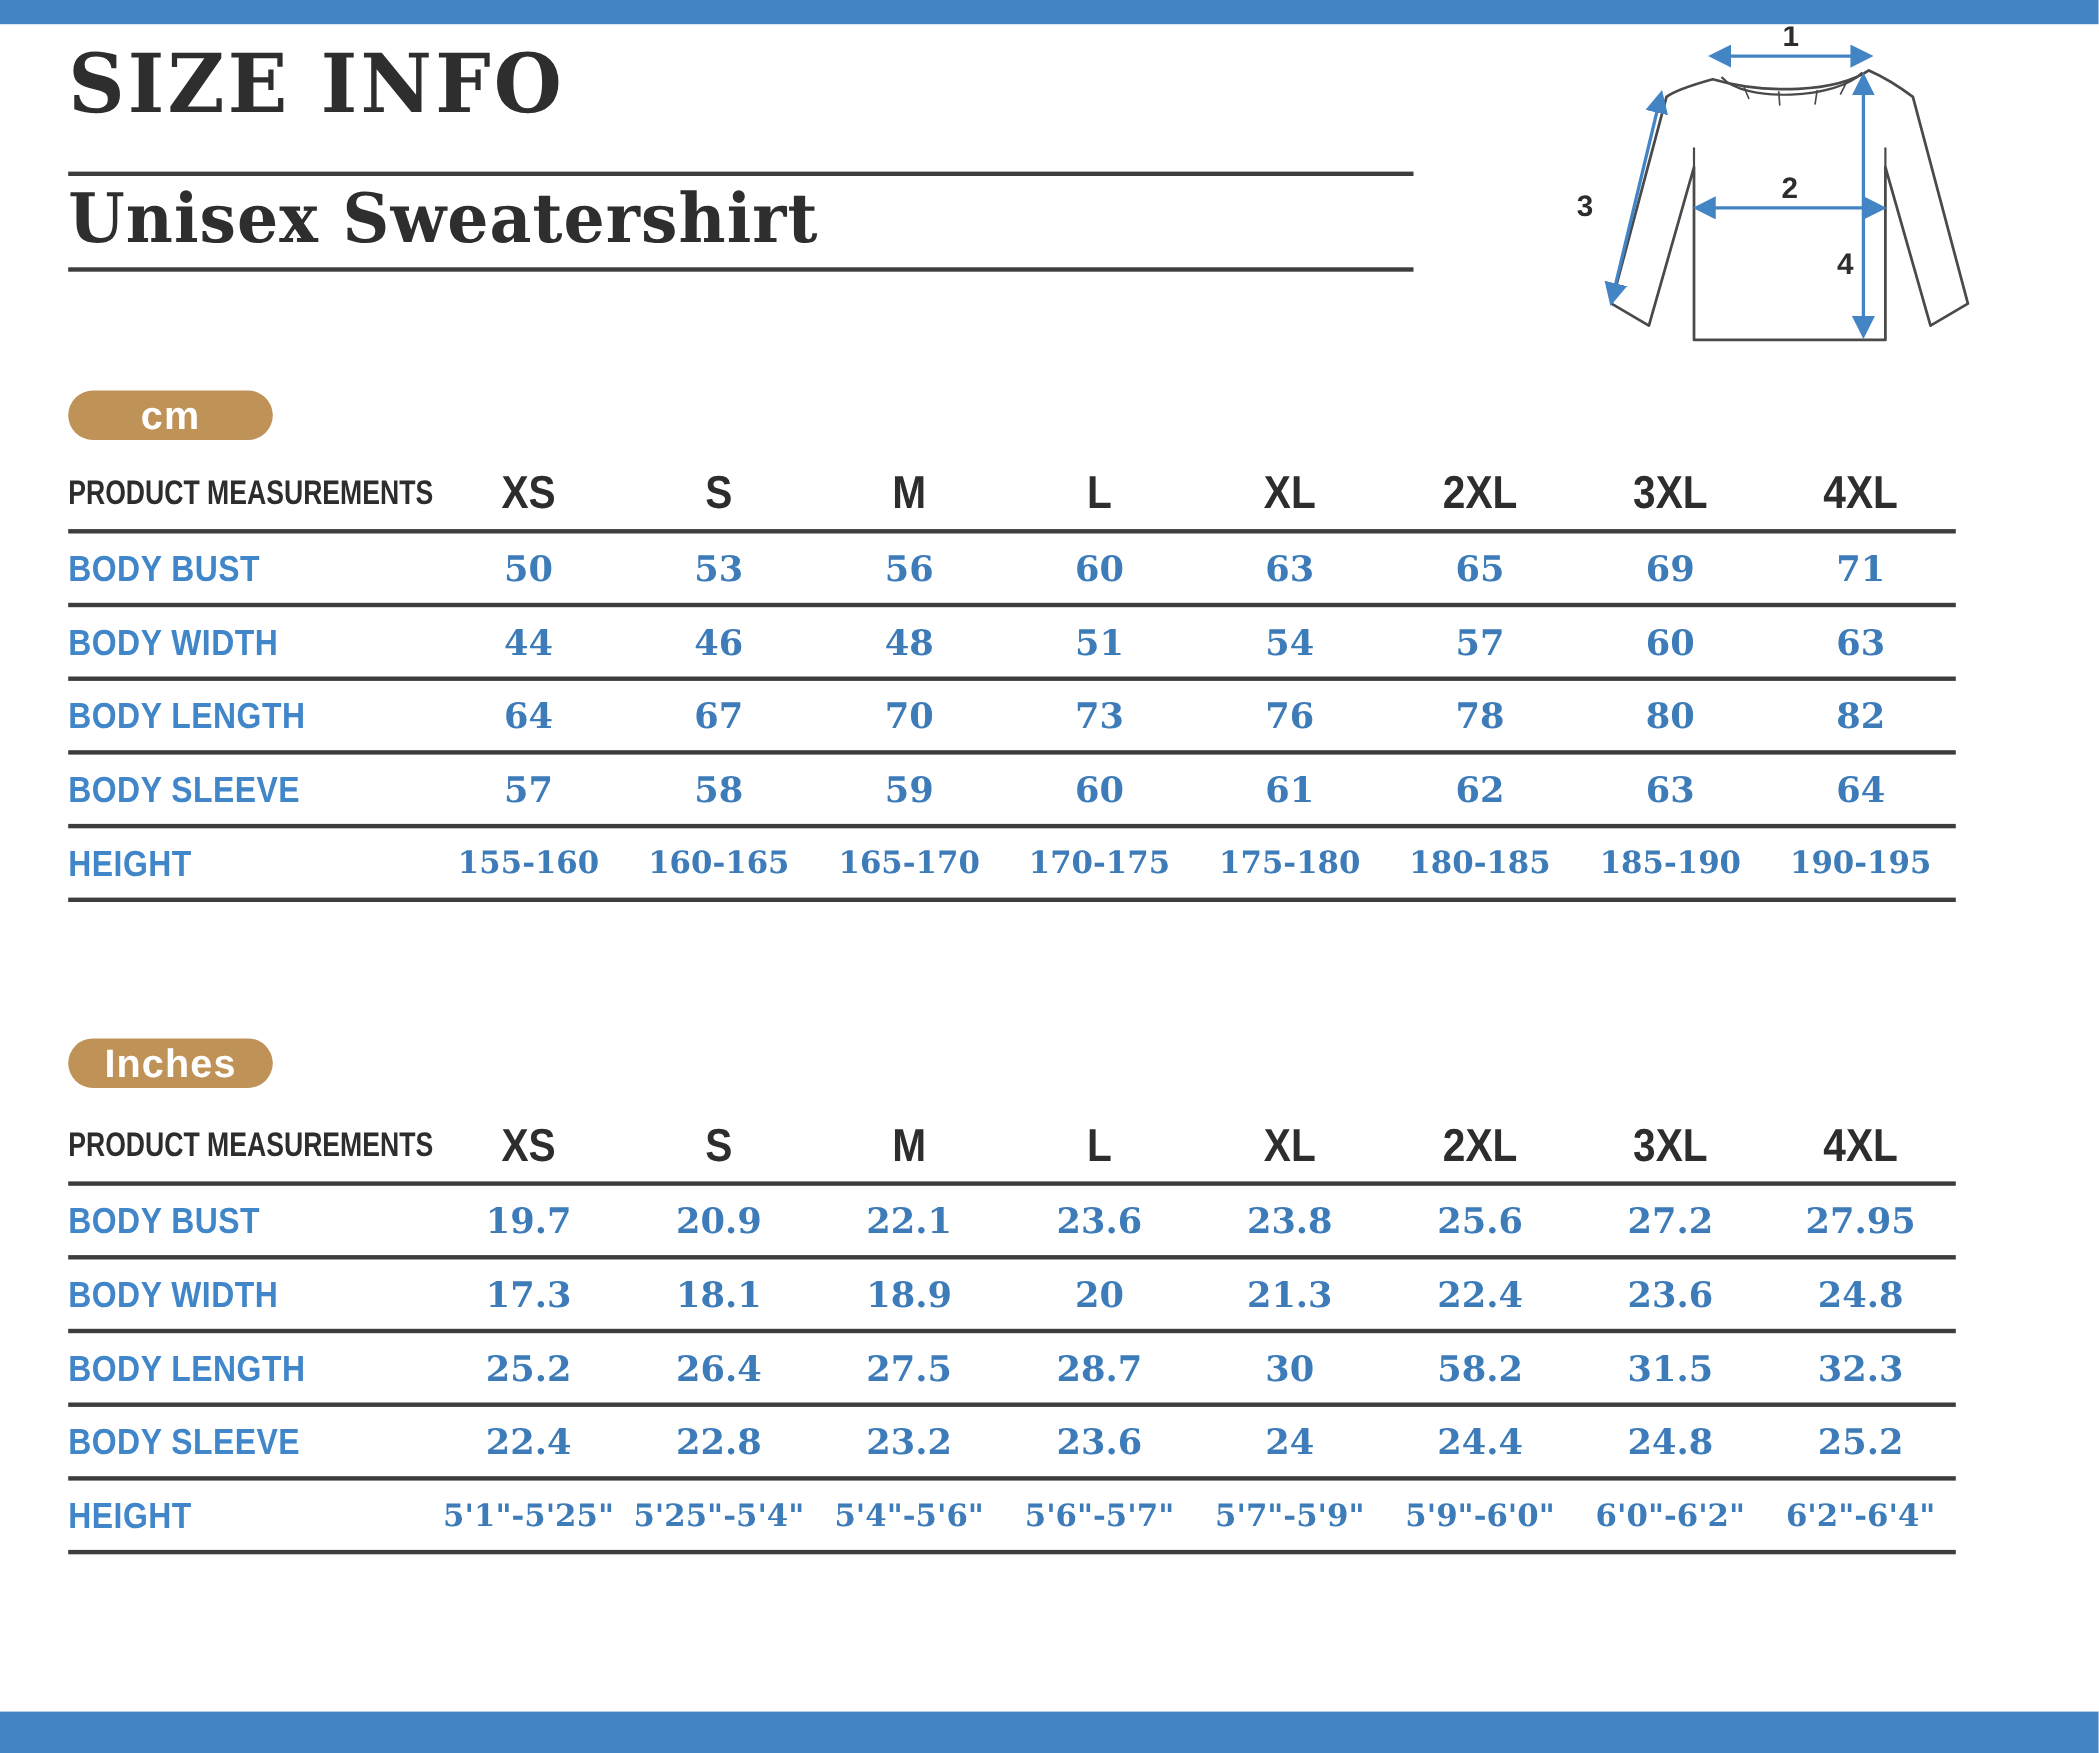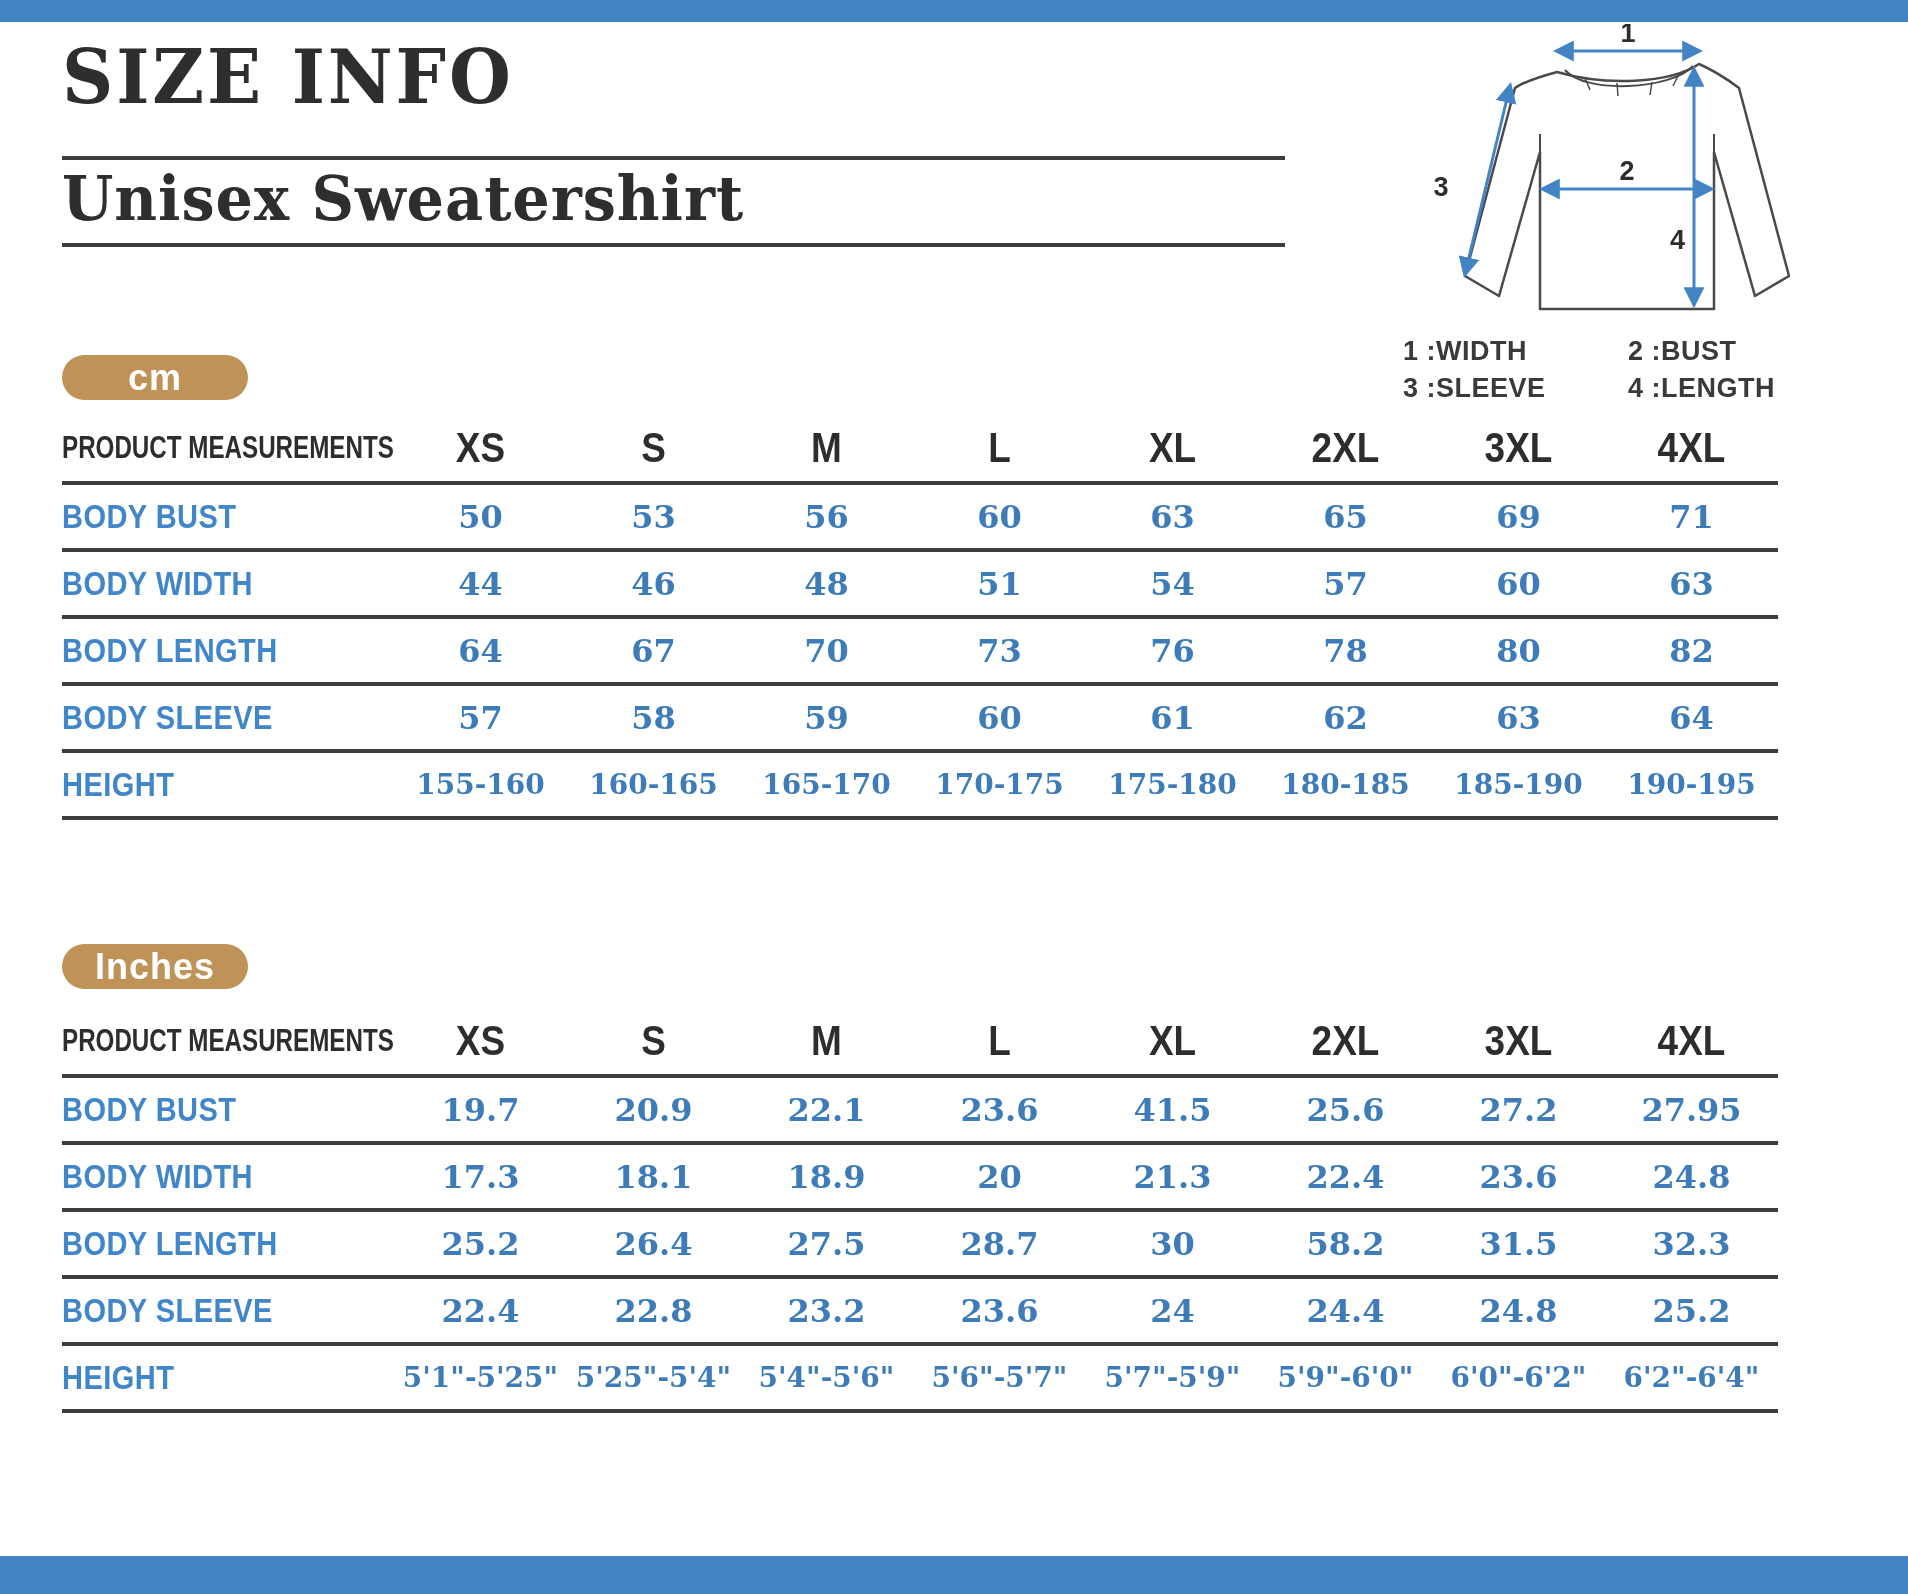--- a/index.html
+++ b/index.html
@@ -133,26 +133,20 @@
 
       <line x1="136" y1="165" x2="304" y2="165" stroke="#4385c4" stroke-width="3" marker-start="url(#ah)" marker-end="url(#ah)"></line>
       <text x="220" y="156" text-anchor="middle" font-size="27" font-weight="bold" fill="#2d2d2d">2</text>
 
       <line x1="58" y1="250" x2="103" y2="62" stroke="#4385c4" stroke-width="3" marker-start="url(#ah)" marker-end="url(#ah)"></line>
       <text x="34" y="172" text-anchor="middle" font-size="27" font-weight="bold" fill="#2d2d2d">3</text>
 
       <line x1="287" y1="46" x2="287" y2="280" stroke="#4385c4" stroke-width="3" marker-start="url(#ah)" marker-end="url(#ah)"></line>
       <text x="278" y="225" text-anchor="end" font-size="27" font-weight="bold" fill="#2d2d2d">4</text>
     </svg>
-    <div id="diagram-legend">
-      <span>1 :WIDTH</span>
-      <span>2 :BUST</span>
-      <span>3 :SLEEVE</span>
-      <span>4 :LENGTH</span>
-    </div>
   </div>
 
   <div id="badge-cm" class="unit-badge">cm</div>
   <div id="table-cm" class="size-table">
       <div class="trow thead">
         <div class="cell first hlabel">PRODUCT MEASUREMENTS</div>
         <div class="cell hsize">XS</div>
         <div class="cell hsize">S</div>
         <div class="cell hsize">M</div>
         <div class="cell hsize">L</div>
@@ -230,21 +224,21 @@
         <div class="cell hsize">2XL</div>
         <div class="cell hsize">3XL</div>
         <div class="cell hsize">4XL</div>
       </div>
       <div class="trow">
         <div class="cell first rlabel">BODY BUST</div>
         <div class="cell val">19.7</div>
         <div class="cell val">20.9</div>
         <div class="cell val">22.1</div>
         <div class="cell val">23.6</div>
-        <div class="cell val">41.5</div>
+        <div class="cell val">23.8</div>
         <div class="cell val">25.6</div>
         <div class="cell val">27.2</div>
         <div class="cell val">27.95</div>
       </div>
       <div class="trow">
         <div class="cell first rlabel">BODY WIDTH</div>
         <div class="cell val">17.3</div>
         <div class="cell val">18.1</div>
         <div class="cell val">18.9</div>
         <div class="cell val">20</div>

